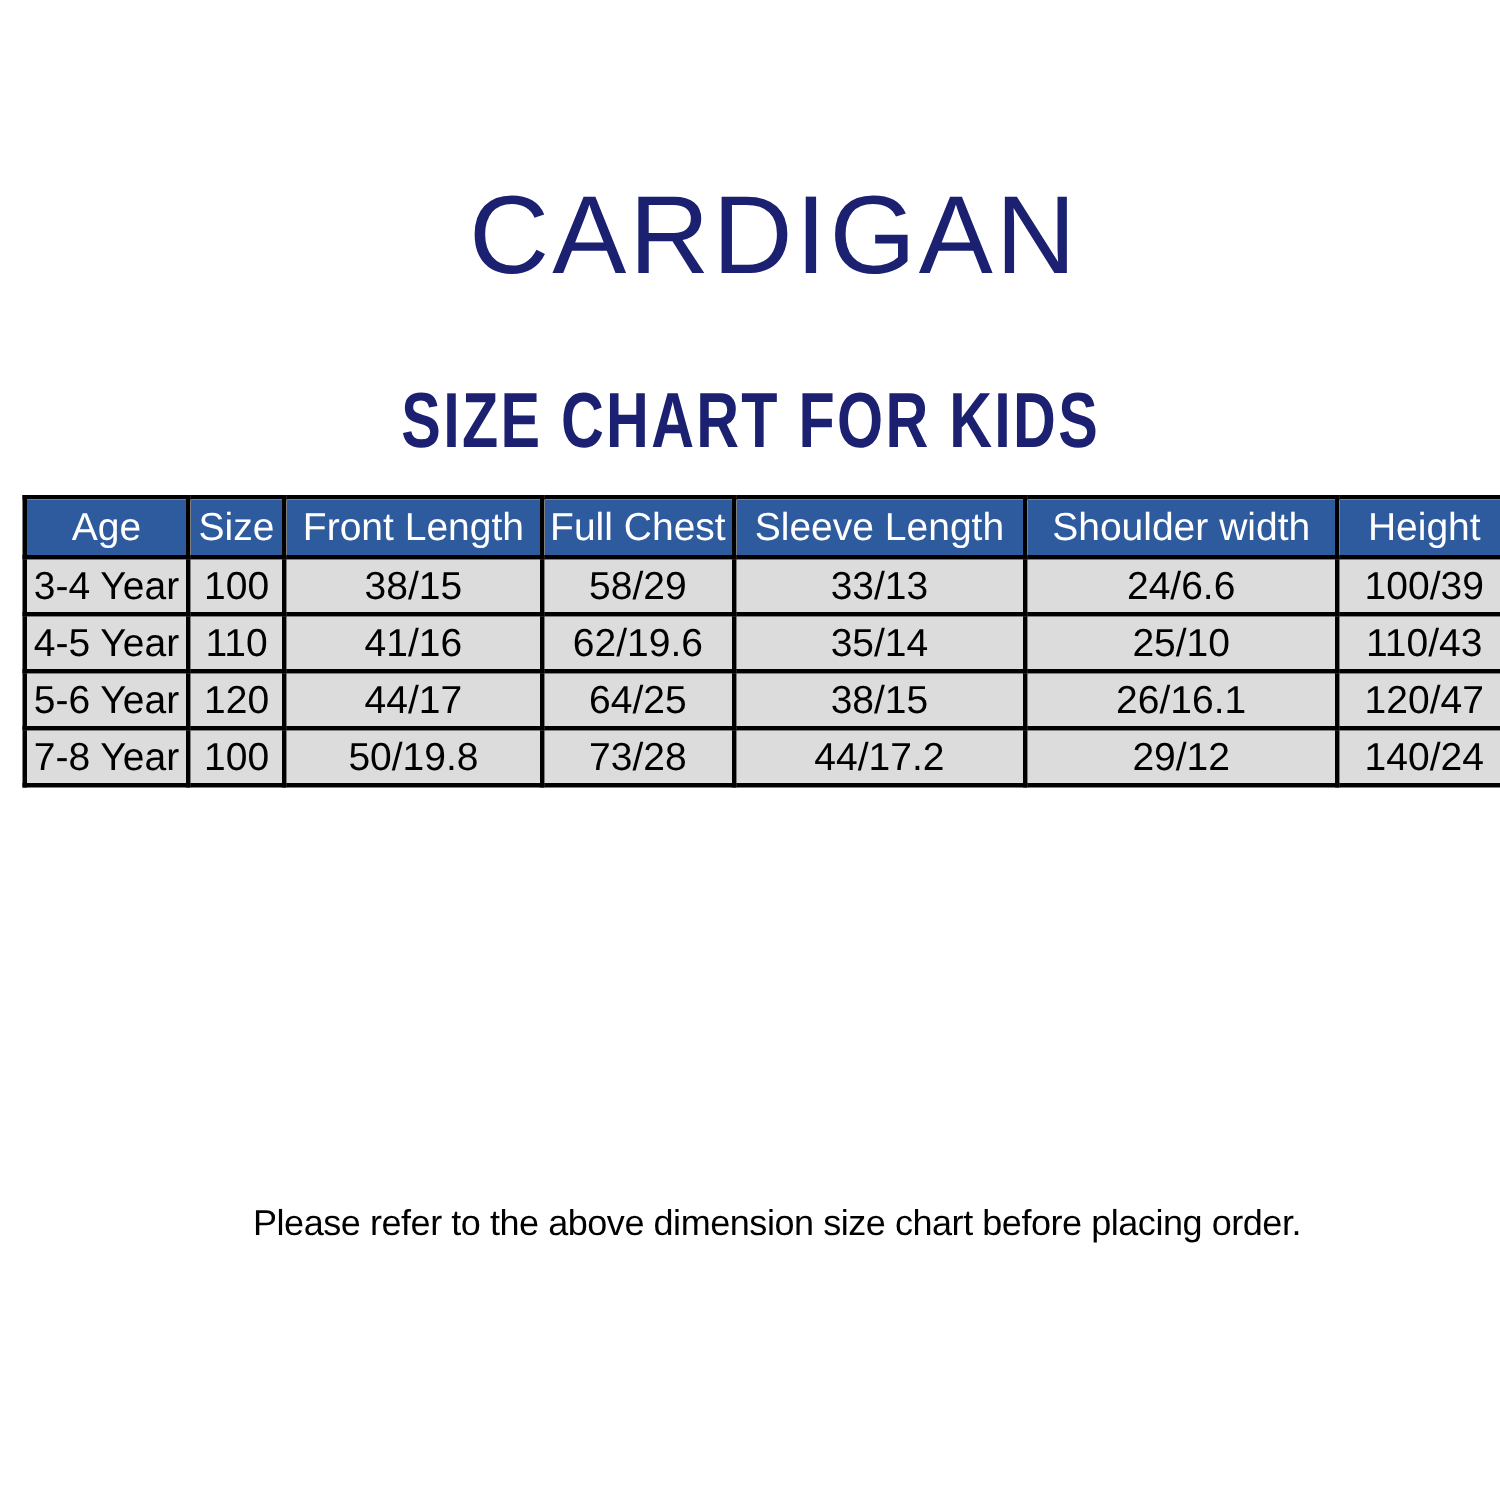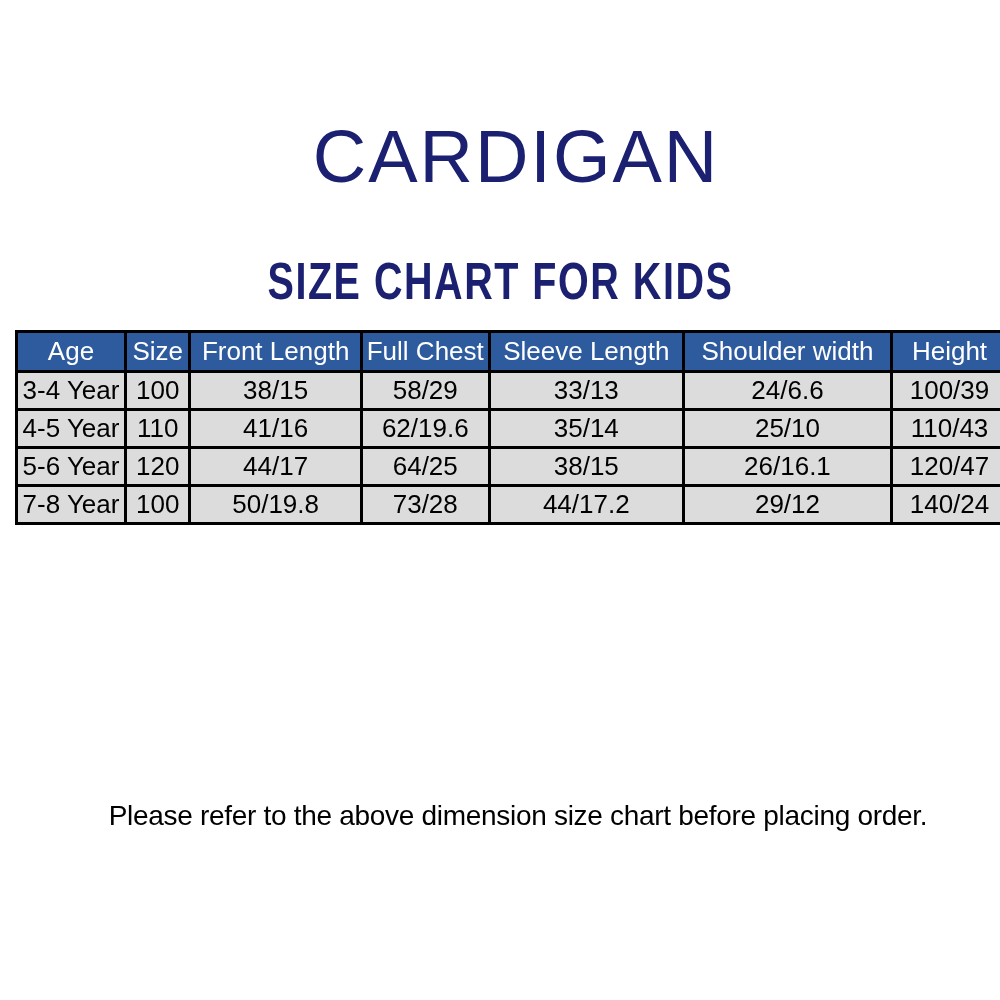--- a/index.html
+++ b/index.html
@@ -77,21 +77,21 @@
   }
   .footer {
     position: absolute;
     top: 797px;
     left: 0;
     width: 100%;
     text-align: center;
     color: var(--body_text, #000000);
   }
   .footer .footer-line {
-    font-size: 28px;
+    font-size: 24px;
     line-height: 38px;
     letter-spacing: -0.3px;
     white-space: nowrap;
     margin-left: 36px;
   }
 </style>
 </head>
 <body>
 
 <div class="page">

